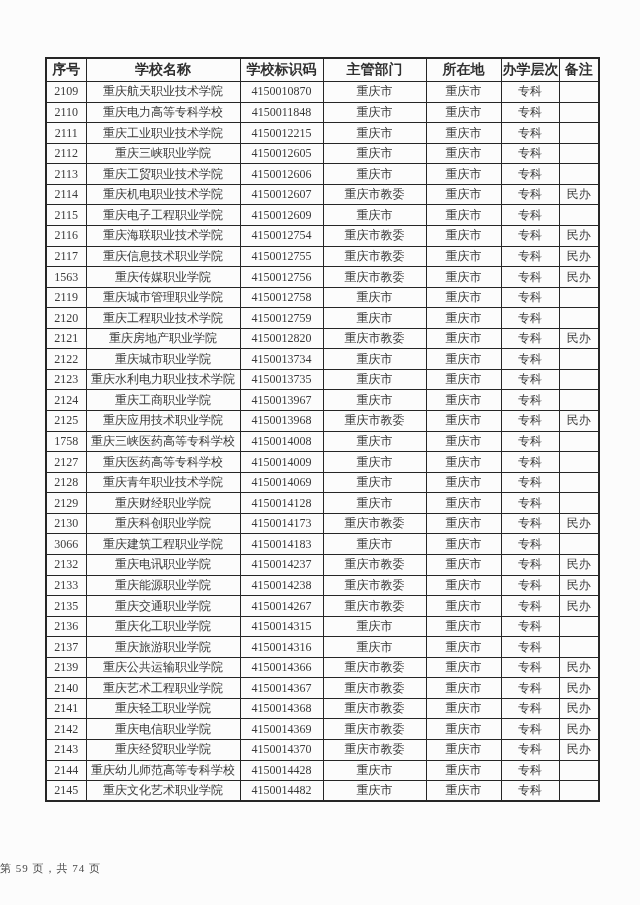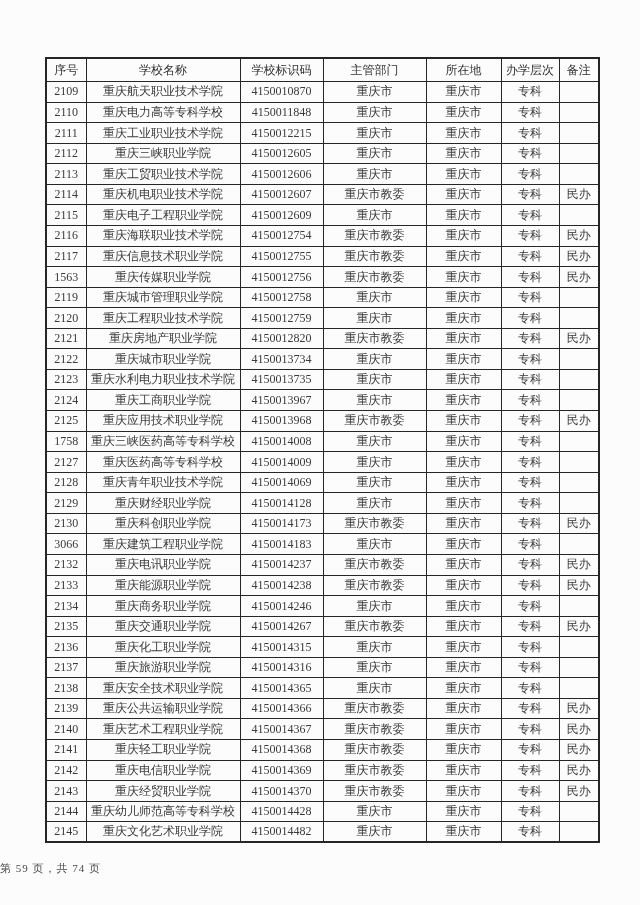--- a/index.html
+++ b/index.html
@@ -17,21 +17,21 @@
   }
   .doc-table th,.doc-table td{
     border:1px solid #262626;
     text-align:center;vertical-align:middle;
     padding:0 1px;margin:0;
     font-size:12px;line-height:1.05;
     overflow:hidden;white-space:nowrap;
     color:#3a3a3a;
   }
   .doc-table thead th{
-    height:22px;font-weight:normal;color:#303030;font-size:12px;margin-left:28px;
+    height:22px;font-weight:bold;color:#303030;font-size:14px;margin-left:28px;
   }
   .doc-table tbody tr{height:20.57px;}
   .col-seq{width:40px;}
   .col-name{width:154px;}
   .col-code{width:83px;}
   .col-dept{width:103px;}
   .col-loc{width:75px;}
   .col-level{width:58px;}
   .col-note{width:40px;}
   .page-footer{
@@ -285,29 +285,20 @@
         <tr>
           <td>2133</td>
           <td>重庆能源职业学院</td>
           <td>4150014238</td>
           <td>重庆市教委</td>
           <td>重庆市</td>
           <td>专科</td>
           <td>民办</td>
         </tr>
         <tr>
-          <td>2134</td>
-          <td>重庆商务职业学院</td>
-          <td>4150014246</td>
-          <td>重庆市</td>
-          <td>重庆市</td>
-          <td>专科</td>
-          <td></td>
-        </tr>
-        <tr>
           <td>2135</td>
           <td>重庆交通职业学院</td>
           <td>4150014267</td>
           <td>重庆市教委</td>
           <td>重庆市</td>
           <td>专科</td>
           <td>民办</td>
         </tr>
         <tr>
           <td>2136</td>
@@ -315,29 +306,20 @@
           <td>4150014315</td>
           <td>重庆市</td>
           <td>重庆市</td>
           <td>专科</td>
           <td></td>
         </tr>
         <tr>
           <td>2137</td>
           <td>重庆旅游职业学院</td>
           <td>4150014316</td>
-          <td>重庆市</td>
-          <td>重庆市</td>
-          <td>专科</td>
-          <td></td>
-        </tr>
-        <tr>
-          <td>2138</td>
-          <td>重庆安全技术职业学院</td>
-          <td>4150014365</td>
           <td>重庆市</td>
           <td>重庆市</td>
           <td>专科</td>
           <td></td>
         </tr>
         <tr>
           <td>2139</td>
           <td>重庆公共运输职业学院</td>
           <td>4150014366</td>
           <td>重庆市教委</td>

